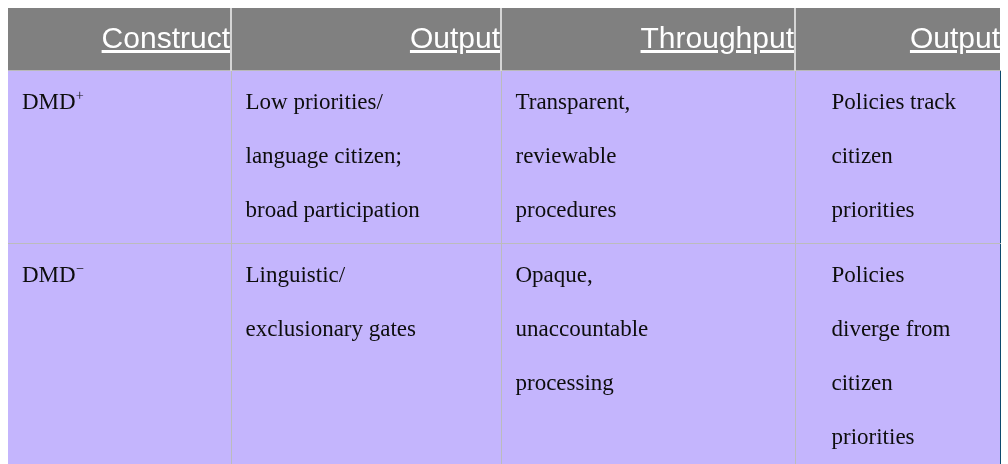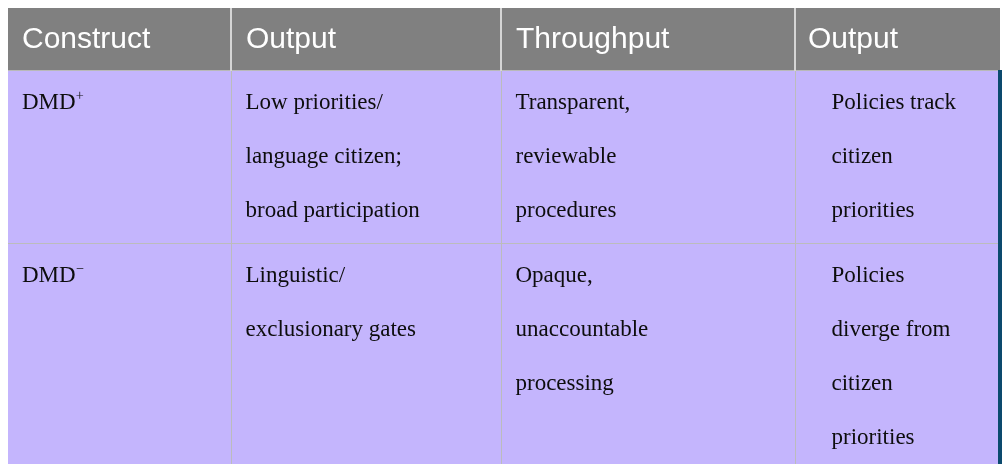--- a/index.html
+++ b/index.html
@@ -34,43 +34,44 @@
   col.c-output     { width: 205px; }
 
   
   thead th {
     background: #808080;
     color: #ffffff;
     font-family: "Liberation Sans", sans-serif;
     font-weight: 400;
     font-size: 30px;
     line-height: 1.0;
-    text-align: left;
+    text-align: right;
     padding: 15px 0 17px 14px;
     vertical-align: middle;
     border-right: 2px solid #d5d5d5;
     border-bottom: 1px solid #b9b9b9;
     white-space: nowrap;
+    text-decoration: underline;
   }
   thead th.last { border-right: none; padding-left: 12px; }
 
   
   tbody td {
     font-family: "Liberation Serif", serif;
     font-size: 23px;
     line-height: 54px;
     color: #0d0d0d;
     text-align: left;
     vertical-align: top;
     padding: 4px 16px 6px 14px;
     border-right: 1px solid #bcbcbc;
     border-bottom: 1px solid #bcbcbc;
     background: #c4b5fd;
   }
-  tbody td.last { border-right: 4px solid #0c4a6e; padding-left: 36px; }
+  tbody td.last { border-right: 1px solid #0c4a6e; padding-left: 36px; }
   tbody tr.last-row td { border-bottom: 2px solid #b3b3b3; }
 
   tbody td.construct-cell { white-space: nowrap; }
 
   td .line { display: block; }
 
   sup {
     font-size: 0.62em;
     vertical-align: super;
     line-height: 0;

